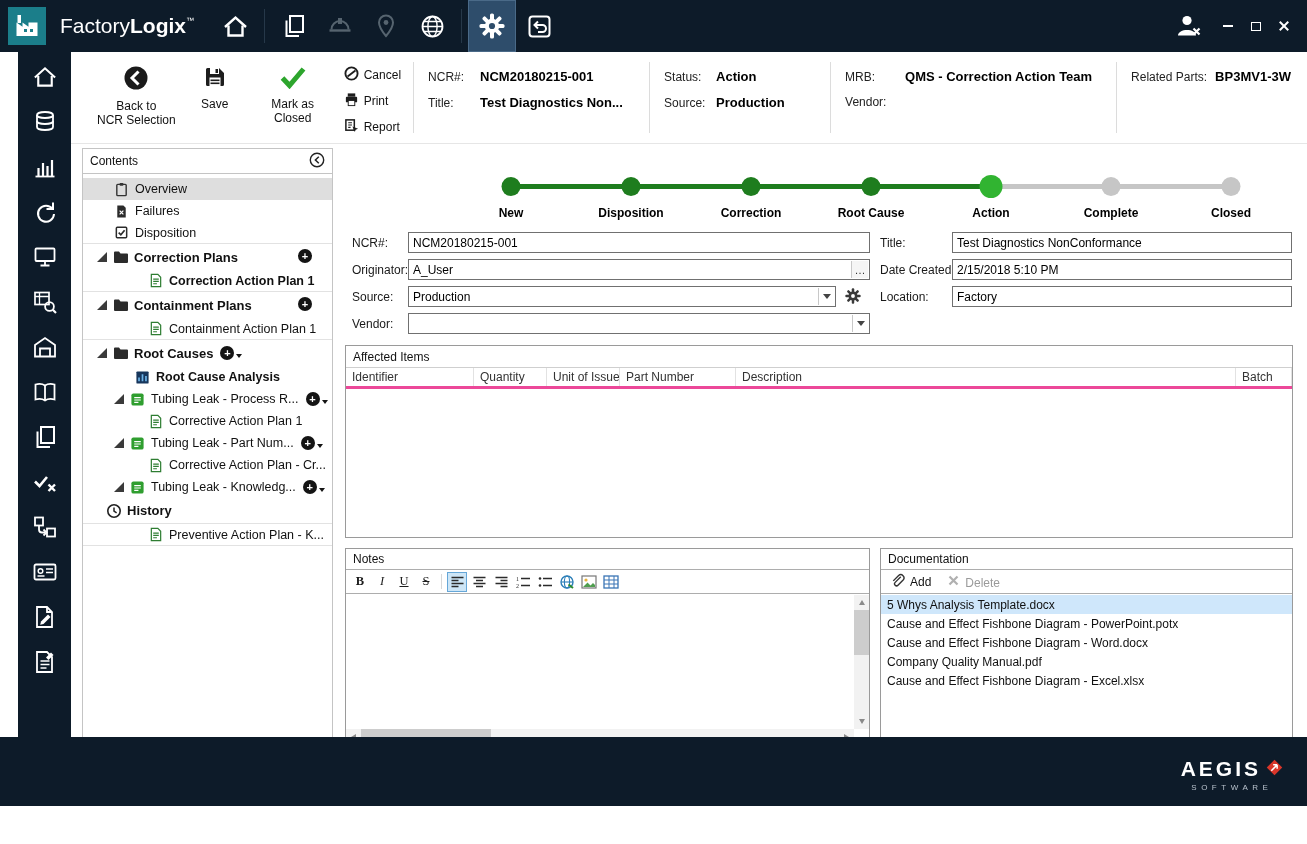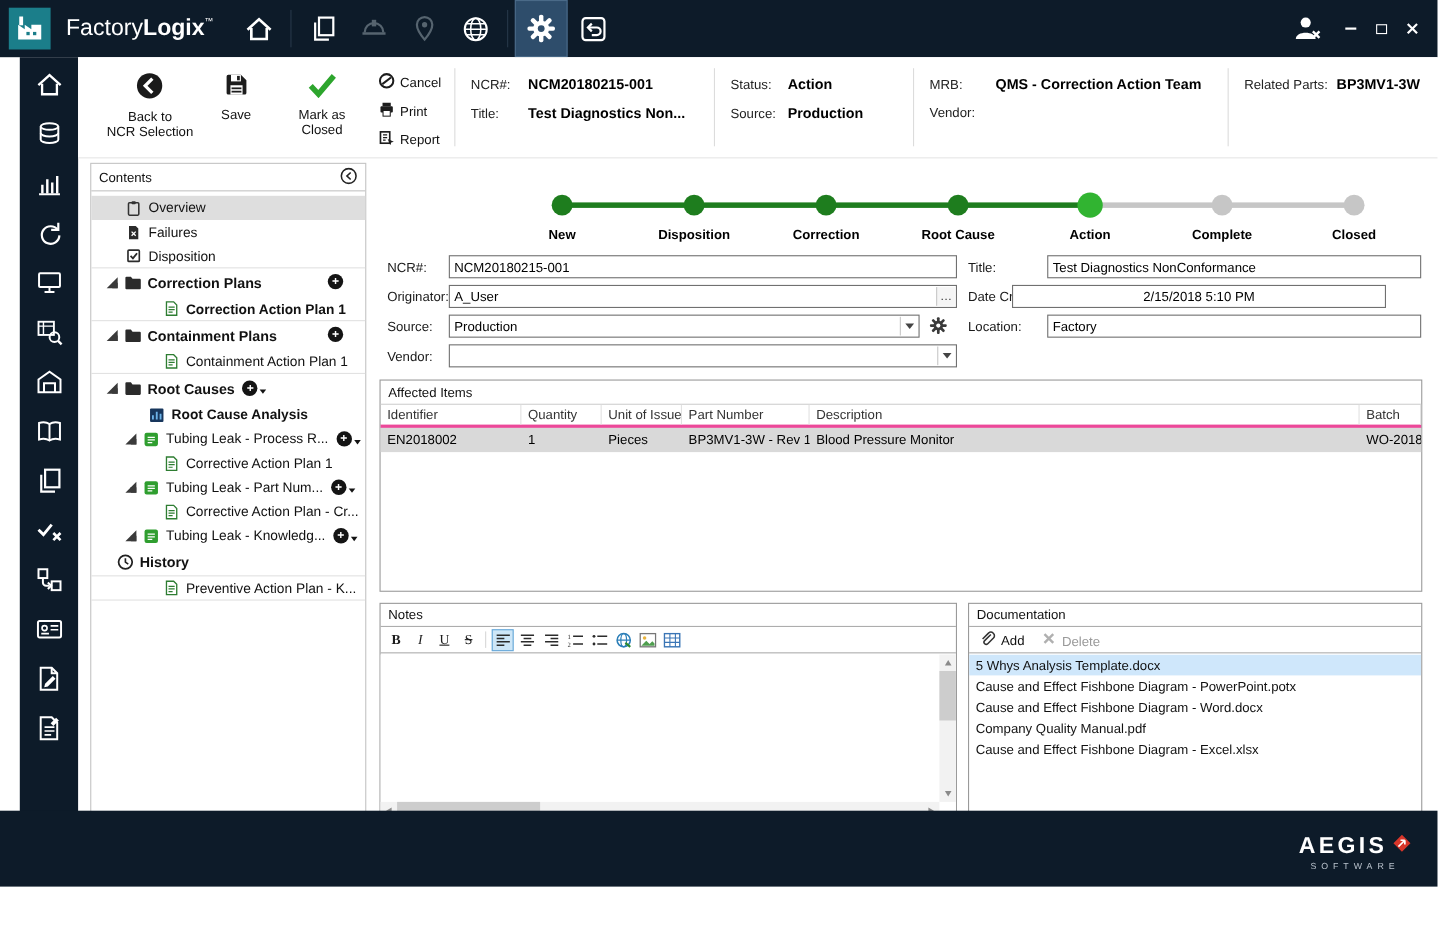--- a/index.html
+++ b/index.html
@@ -639,21 +639,21 @@
     <input class="finput" style="top: 84px; left: 63px; width: 462px;" value="NCM20180215-001">
     <span class="flabel" style="top:88px;left:535px">Title:</span>
     <input class="finput" style="top: 84px; left: 607px; width: 340px;" value="Test Diagnostics NonConformance">
 
     <span class="flabel" style="top:115px;left:7px">Originator:</span>
     <div class="finput" style="top:111px;left:63px;width:462px">
       <span>A_User</span>
       <span class="browse-btn">…</span>
     </div>
     <span class="flabel" style="top:115px;left:535px">Date Created:</span>
-    <input class="finput" style="top: 111px; left: 575px; width: 340px; text-align: center;" value="2/15/2018 5:10 PM">
+    <input class="finput" style="top: 111px; left: 607px; width: 340px;" value="2/15/2018 5:10 PM">
 
     <span class="flabel" style="top:142px;left:7px">Source:</span>
     <div class="finput combo" style="top:138px;left:63px;width:428px">
       <span>Production</span>
       <span class="ddbox">
           <i class="tri-down"></i>
         </span>
     </div>
     <span class="gear-btn" style="top:139px;left:499px" id="ic-gear-sm">
         <svg width="16" height="16" viewBox="0 0 26 26">
@@ -683,30 +683,20 @@
     <div class="gbox" id="affected">
       <div class="gb-title">Affected Items</div>
       <div class="ai-head">
           <span>Identifier</span>
           <span>Quantity</span>
           <span>Unit of Issue</span>
           <span>Part Number</span>
           <span>Description</span>
           <span>Batch</span>
         </div>
-      <div id="ai-body">
-          <div class="ai-row">
-            <span>EN2018002</span>
-            <span>1</span>
-            <span>Pieces</span>
-            <span>BP3MV1-3W  - Rev 1</span>
-            <span>Blood Pressure Monitor</span>
-            <span>WO-2018</span>
-          </div>
-        </div>
     </div>
 
     <div class="gbox" id="notes">
       <div class="gb-title line">Notes</div>
       <div class="rt-toolbar">
         <button class="rt-btn b">B</button>
         <button class="rt-btn i">I</button>
         <button class="rt-btn u">U</button>
         <button class="rt-btn s">S</button>
         <span class="rt-sep"></span>

